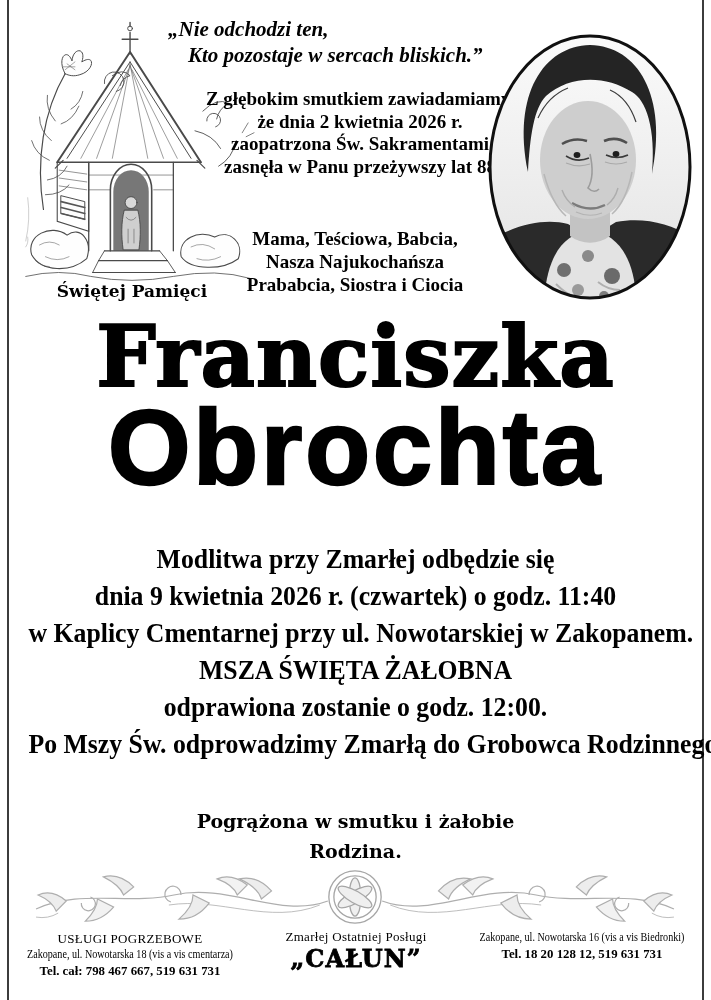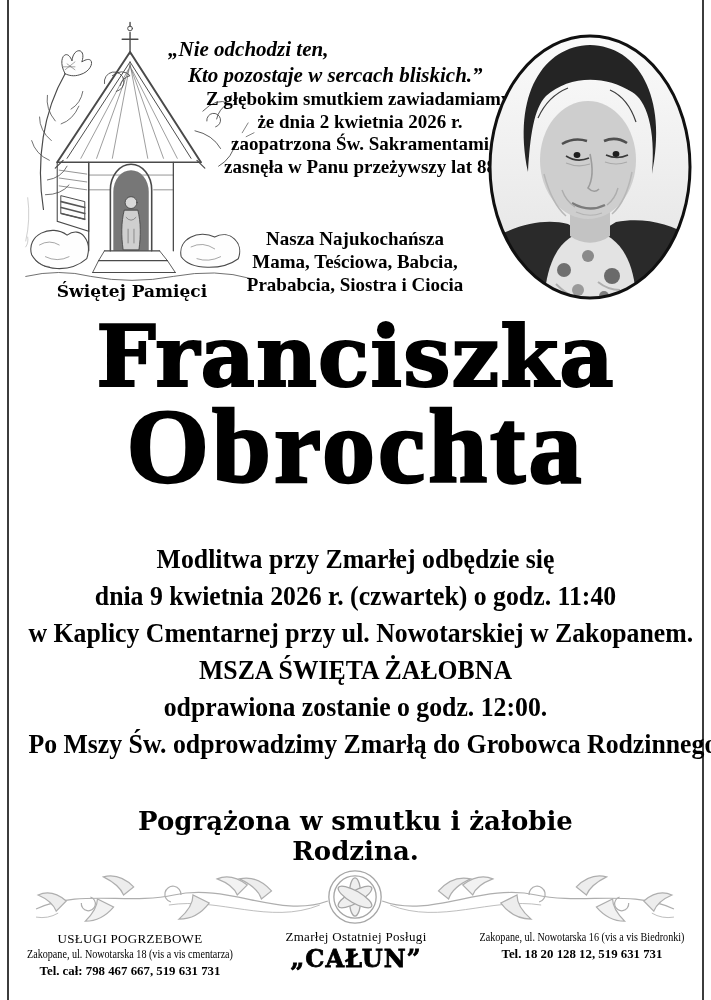--- a/index.html
+++ b/index.html
@@ -5,21 +5,21 @@
   html,body{margin:0;padding:0;background:#fff;}
   .page{
     position:relative;width:711px;height:1000px;background:#fff;overflow:hidden;
     font-family:"Liberation Serif",serif;color:#000;
   }
   .edge-rule{position:absolute;top:0;width:2px;height:1000px;background:#3c3c3c;}
   .edge-rule.left{left:7px;}
   .edge-rule.right{left:702px;}
 
   .quote{
-    position:absolute;left:168px;top:36px;width:340px;
+    position:absolute;left:168px;top:16px;width:340px;
     font-family:"Liberation Serif",serif;font-style:italic;font-weight:bold;
     font-size:21px;line-height:26px;
   }
   .quote .l2{padding-left:20px;}
 
   .chapel{position:absolute;left:10px;top:12px;width:246px;height:272px;}
   .memory{
     position:absolute;left:22px;top:281px;width:220px;text-align:center;
     font-weight:bold;font-size:17px;font-family:"DejaVu Serif",serif;
   }
@@ -37,32 +37,32 @@
 
   .portrait{position:absolute;left:486px;top:32px;width:208px;height:270px;}
 
   .name-first{
     position:absolute;left:0;top:300px;width:711px;text-align:center;
     font-family:"DejaVu Serif",serif;font-weight:bold;font-size:84px;line-height:92px;
     letter-spacing:1px;margin-top:11px;-webkit-text-stroke:2px #000;
   }
   .name-last{
     position:absolute;left:0;top:388px;width:711px;text-align:center;
-    font-family:Liberation Serif, serif;font-weight:bold;font-size:106px;line-height:118px;
+    font-family:Liberation Sans, sans-serif;font-weight:bold;font-size:106px;line-height:118px;
     letter-spacing:3px;-webkit-text-stroke:2.5px #000;
   }
 
   .service{
     position:absolute;left:0;top:540px;width:711px;text-align:center;
     font-family:"Liberation Serif",serif;font-weight:bold;font-size:28px;line-height:37px;
     transform:scaleX(0.92);transform-origin:center;white-space:nowrap;
   }
   .mourning{
     position:absolute;left:0;top:806px;width:711px;text-align:center;
-    font-family:"DejaVu Serif",serif;font-weight:bold;font-size:26px;line-height:30px;
+    font-family:"DejaVu Serif",serif;font-weight:bold;font-size:19px;line-height:30px;
   }
 
   .flourish{position:absolute;left:28px;top:866px;width:654px;height:68px;}
 
   .footer-col{position:absolute;top:930px;text-align:center;font-family:"Liberation Serif",serif;}
   .footer-col .biz-name{font-weight:normal;font-size:13px;line-height:17px;letter-spacing:.3px;}
   .footer-col .biz-addr{font-size:11.5px;line-height:15px;white-space:nowrap;transform:scaleX(.88);transform-origin:center;}
   .footer-col .biz-phone{font-weight:bold;font-size:13.5px;line-height:18px;white-space:nowrap;transform:scaleX(.95);transform-origin:center;}
   .fc-left{left:12px;width:236px;}
   .fc-center{left:256px;width:200px;top:928px;}
@@ -140,22 +140,22 @@
   </div>
 
   <div class="announce">
     <div>Z głębokim smutkiem zawiadamiamy,</div>
     <div>że dnia 2 kwietnia 2026 r.</div>
     <div>zaopatrzona Św. Sakramentami</div>
     <div>zasnęła w Panu przeżywszy lat 88</div>
   </div>
 
   <div class="relations">
+    <div>Mama, Teściowa, Babcia,</div>
     <div>Nasza Najukochańsza</div>
-    <div>Mama, Teściowa, Babcia,</div>
     <div>Prababcia, Siostra i Ciocia</div>
   </div>
 
   <svg class="portrait" viewBox="0 0 208 270">
     <defs>
       <clipPath id="pc">
           <ellipse cx="104" cy="135" rx="100" ry="131"></ellipse>
         </clipPath>
       <linearGradient id="pbg" x1="0" y1="0" x2="0" y2="1">
         <stop offset="0" stop-color="#fbfbfb"></stop>

